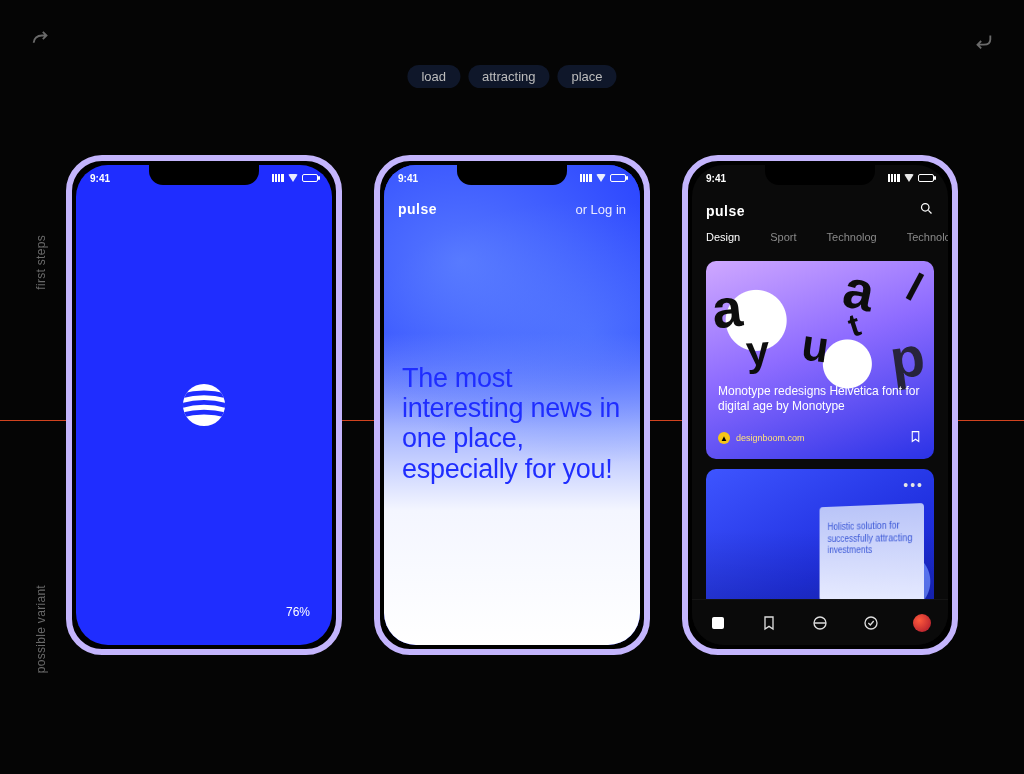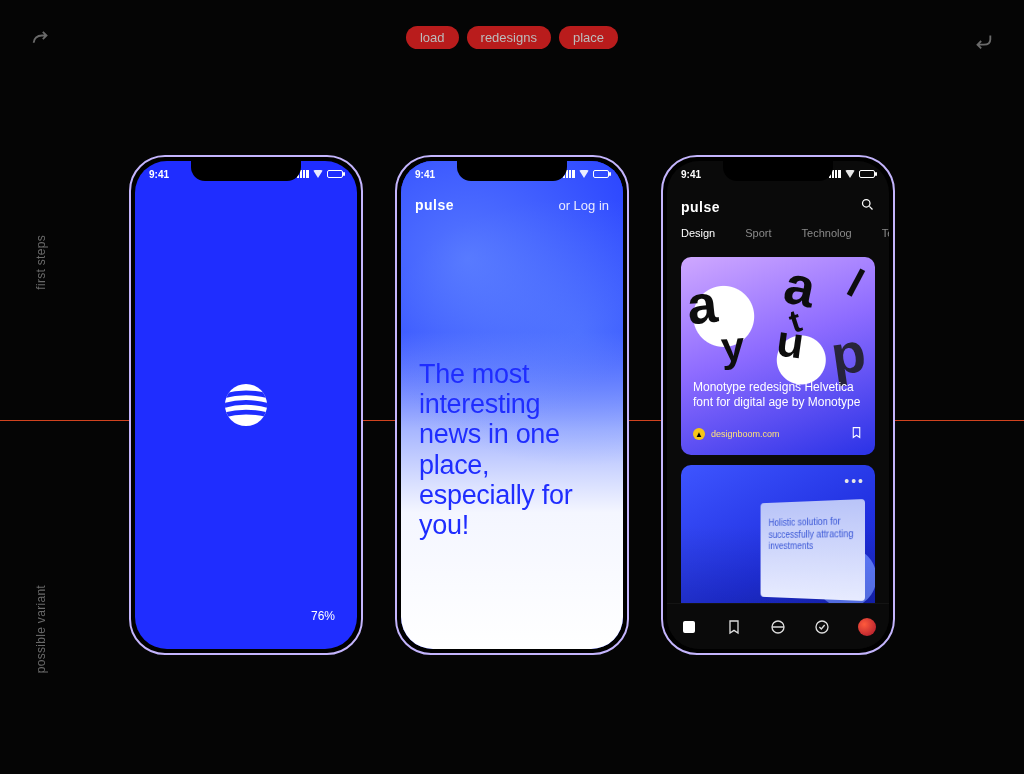--- a/index.html
+++ b/index.html
@@ -26,25 +26,26 @@
   
   .top-tags {
     position: absolute;
     top: 26px;
     left: 50%;
     transform: translateX(-50%);
     display: flex;
     gap: 8px;
   }
   .pill {
-    background: #b91c1c;
+    background: #0f172a;
     color: #bcbcbc;
     font-size: 13px;
     padding: 4px 14px;
     border-radius: 999px;
+    margin-top: 39px;
   }
 
   
   .side-label {
     position: absolute;
     left: 34px;
     color: #6a6a6a;
     font-size: 12px;
     letter-spacing: 0.3px;
     writing-mode: vertical-rl;
@@ -71,24 +72,24 @@
     top: 155px;
     left: 0;
     right: 0;
     display: flex;
     justify-content: center;
     gap: 32px;
     z-index: 1;
   }
 
   .phone {
-    width: 234px;
+    width: 276px;
     height: 500px;
     border-radius: 36px;
-    border: 2px solid #c4b5fd;
+    border: 6px solid #c4b5fd;
     background: #000;
     position: relative;
     overflow: hidden;
   }
   .phone .screen {
     position: absolute;
     inset: 4px;
     border-radius: 32px;
     overflow: hidden;
   }
@@ -309,21 +310,21 @@
 <div class="corner-arrow right">
   <svg viewBox="0 0 24 24">
       <path d="M20 6v4c0 4-3 6-7 6H6m4-4-4 4 4 4"></path>
     </svg>
 </div>
 
 <div class="h-rule"></div>
 
 <div class="top-tags">
   <span class="pill">load</span>
-  <span class="pill">redesigns</span>
+  <span class="pill">attracting</span>
   <span class="pill">place</span>
 </div>
 
 <div class="side-label upper">first steps</div>
 <div class="side-label lower">possible variant</div>
 
 <div class="phones">
 
   <div class="phone">
     <div class="notch"></div>

